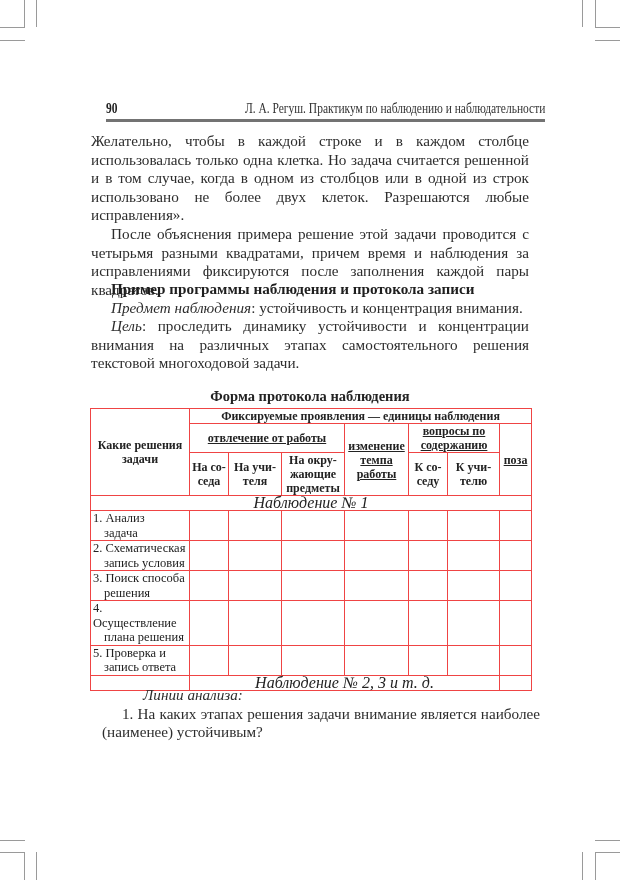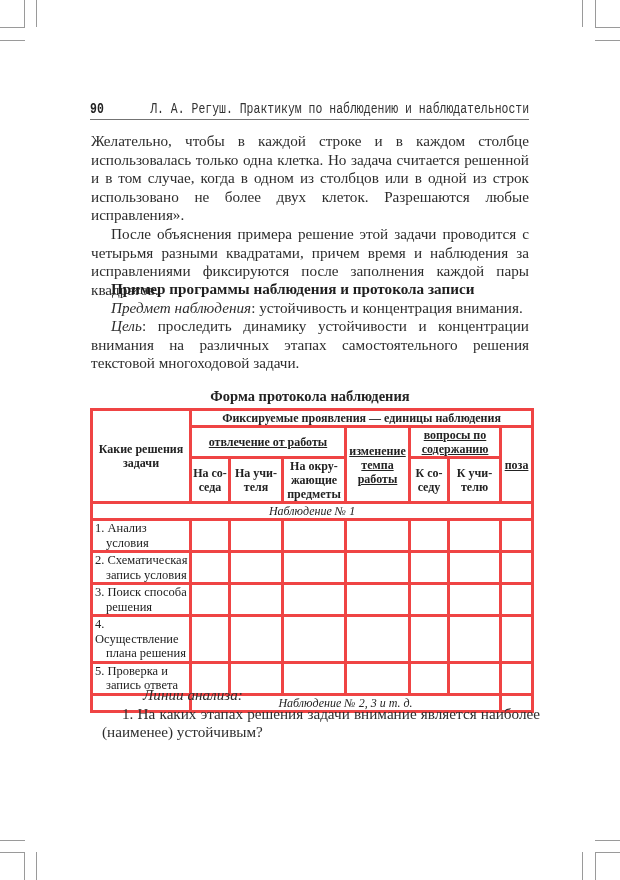--- a/index.html
+++ b/index.html
@@ -6,23 +6,23 @@
   body {
     width: 620px; height: 880px; position: relative; overflow: hidden;
     background: #ffffff; color: #2a2a2a;
     font-family: "Liberation Serif", "DejaVu Serif", serif;
   }
   .crop { position: absolute; background: #9a9a9a; }
   .hline { height: 1px; }
   .vline { width: 1px; }
 
   .running-head {
-    position: absolute; left: 90px; top: 100px; width: 439px; height: 19px;
-    border-bottom: 1px solid #737373;
-    font-family: Liberation Mono, monospace;
+    position: absolute; left: 106px; top: 100px; width: 439px; height: 19px;
+    border-bottom: 3px solid #737373;
+    font-family: Liberation Serif, serif;
   }
   .page-num {
     position: absolute; left: 0; top: 1px; font-size: 14px; font-weight: bold;
     transform: scaleX(0.82); transform-origin: left center; color: #222;
   }
   .head-title {
     position: absolute; right: 0; top: 1px; font-size: 14px; color: #333;
     transform: scaleX(0.82); transform-origin: right center; white-space: nowrap;
   }
 
@@ -40,31 +40,31 @@
     position: absolute; left: 90px; width: 440px; top: 388px;
     text-align: center; font-weight: bold; font-size: 14.5px; color: #222;
   }
 
   table.protocol {
     position: absolute; left: 90px; top: 408px; width: 441px;
     border-collapse: collapse; table-layout: fixed;
     font-size: 12px; line-height: 14px; color: #222;
   }
   table.protocol td, table.protocol th {
-    border: 3px solid #ef4444; padding: 0 1px; vertical-align: middle;
+    border: 1px solid #ef4444; padding: 0 1px; vertical-align: middle;
   }
   table.protocol th { font-weight: bold; text-align: center; font-size: 12px; line-height: 14px; }
   .stage-cell {
     font-weight: normal; font-size: 12.5px; line-height: 14.5px; text-align: left;
     padding-left: 2px !important;
     margin-left: 36px;
   }
   .stage-num { display: block; }
   .stage-cont { display: block; padding-left: 11px; }
-  .obs-row td { text-align: center; font-style: italic; font-size: 12px; height: 14px; }
+  .obs-row td { text-align: center; font-style: italic; font-size: 16px; height: 14px; }
 
   .analysis {
     position: absolute; left: 102px; top: 686px; width: 438px;
     font-size: 15.2px; line-height: 18.6px; text-align: justify; color: #2d2d2d;
   }
   .analysis p { margin: 0; }
   .analysis .heading { padding-left: 41px; font-style: italic; }
 </style>
 </head>
 <body>
@@ -137,21 +137,21 @@
     <th>К учи-телю</th>
   </tr>
   <tr class="obs-row">
     <td colspan="8">Наблюдение № 1</td>
   </tr>
   </tbody>
     <tbody id="stage-rows">
       <tr style="height: 29px;">
         <td class="stage-cell">
           <span class="stage-num">1. Анализ</span>
-          <span class="stage-cont">условия</span>
+          <span class="stage-cont">задача</span>
         </td>
         <td></td>
         <td></td>
         <td></td>
         <td></td>
         <td></td>
         <td></td>
         <td></td>
       </tr>
       <tr style="height: 29px;">

